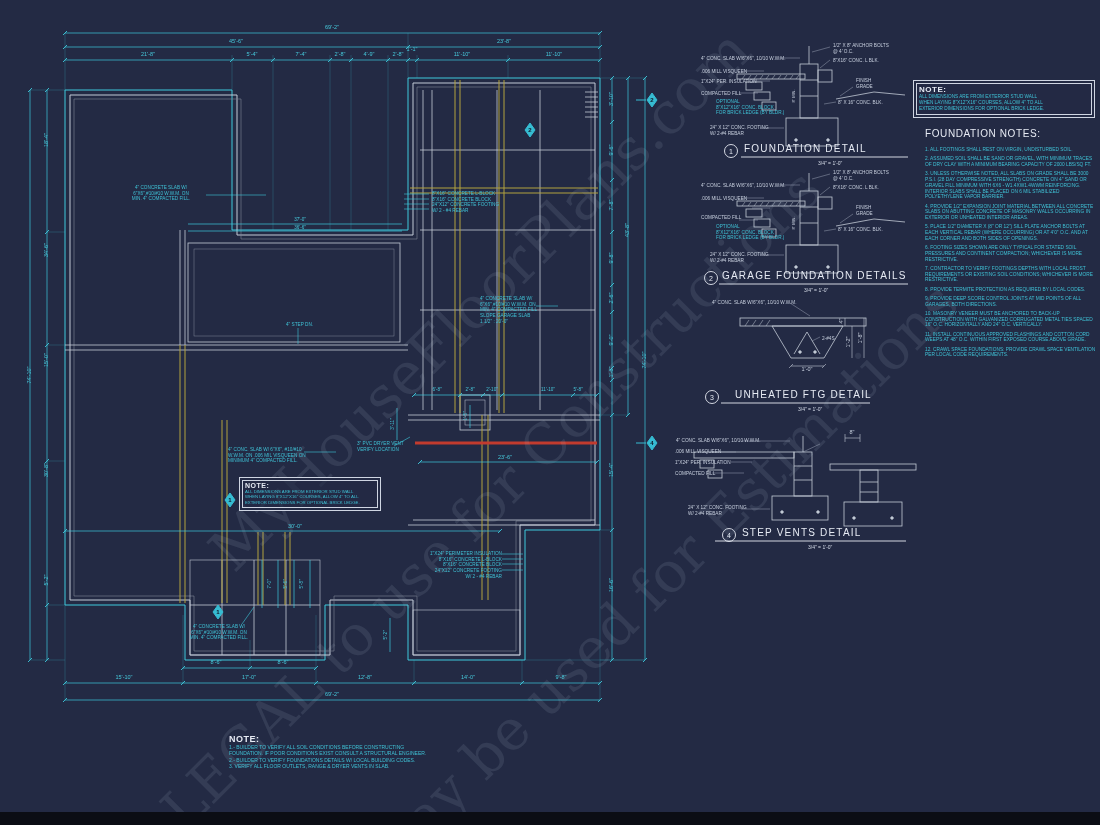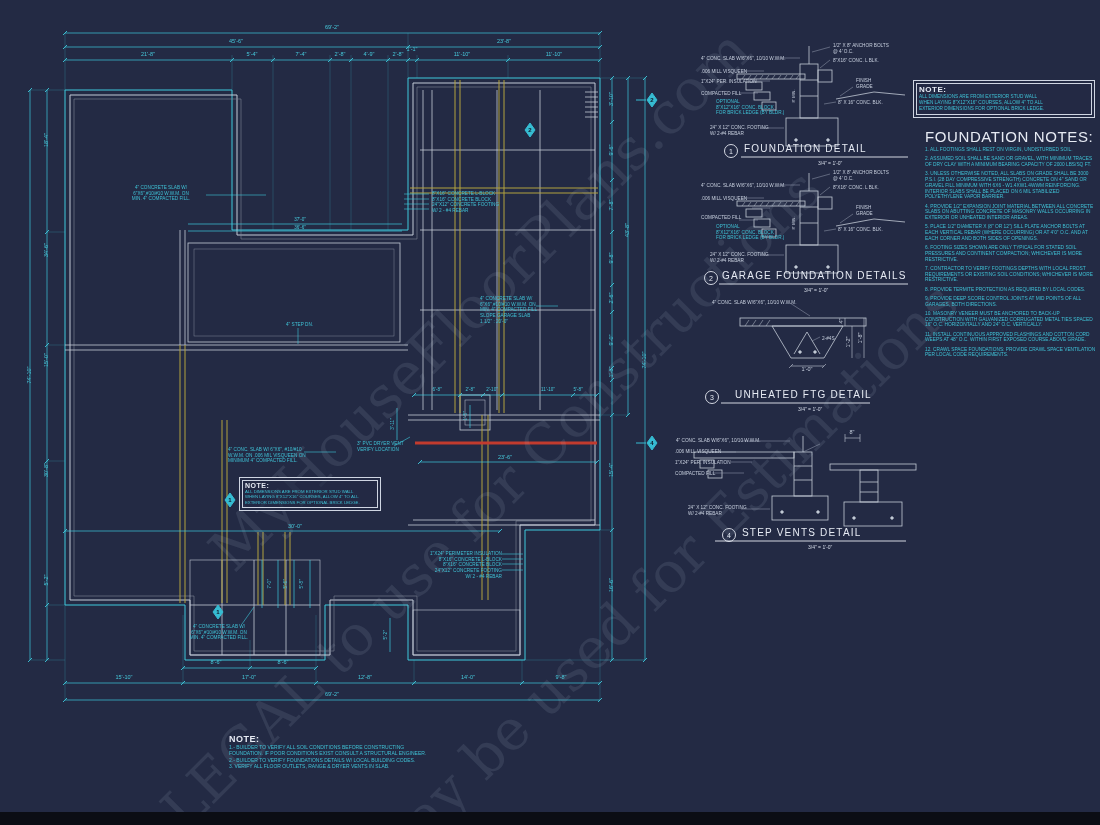--- a/index.html
+++ b/index.html
@@ -12,21 +12,21 @@
   .lbl{position:absolute;color:#3fc0d4;font-size:4.7px;line-height:1.2;white-space:pre-line;}
   .lbl.c{text-align:center;}
   .lbl.r{text-align:right;}
   .lbl.gray{color:#c6cedd;}
   .lbl.rot{transform:translate(-50%,-50%) rotate(-90deg);white-space:nowrap;}
   .note-box{position:absolute;border:1px solid #cfd5e2;
             box-shadow:inset 0 0 0 2px #232a44, inset 0 0 0 3px #cfd5e2;
             padding:4px 5px 5px 5px;background:rgba(35,42,68,.6);}
   .note-title{color:#e6eaf3;font-weight:bold;letter-spacing:.5px;}
   .note-line{color:#3fc0d4;line-height:1.25;}
-  .fnotes-title{position:absolute;color:#e6eaf3;font-size:15px;letter-spacing:.6px;}
+  .fnotes-title{position:absolute;color:#e6eaf3;font-size:10px;letter-spacing:.6px;}
   .fnote{color:#3fc0d4;font-size:4.8px;line-height:1.2;margin-bottom:3.5px;}
   .detail-title{position:absolute;color:#e6eaf3;font-size:10px;letter-spacing:1.2px;white-space:nowrap;}
   .detail-scale{position:absolute;color:#d5dbe8;font-size:5px;white-space:nowrap;}
   .wm{position:absolute;color:rgba(195,205,225,.11);font-family:"DejaVu Serif",serif;
       white-space:nowrap;transform:translate(-50%,-50%) rotate(-45deg);pointer-events:none;}
 </style>
 </head>
 <body>
 
 <div class="sheet">

